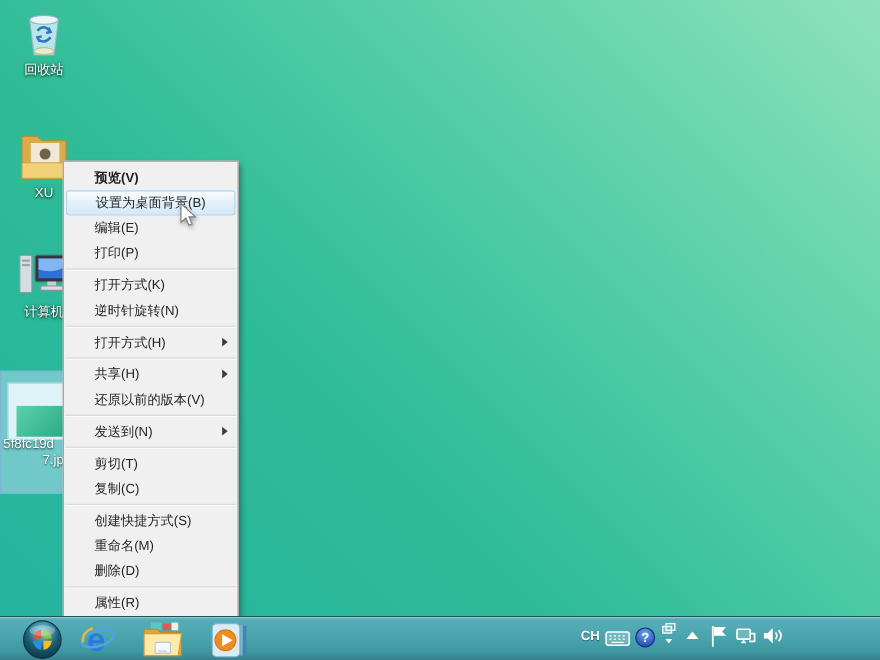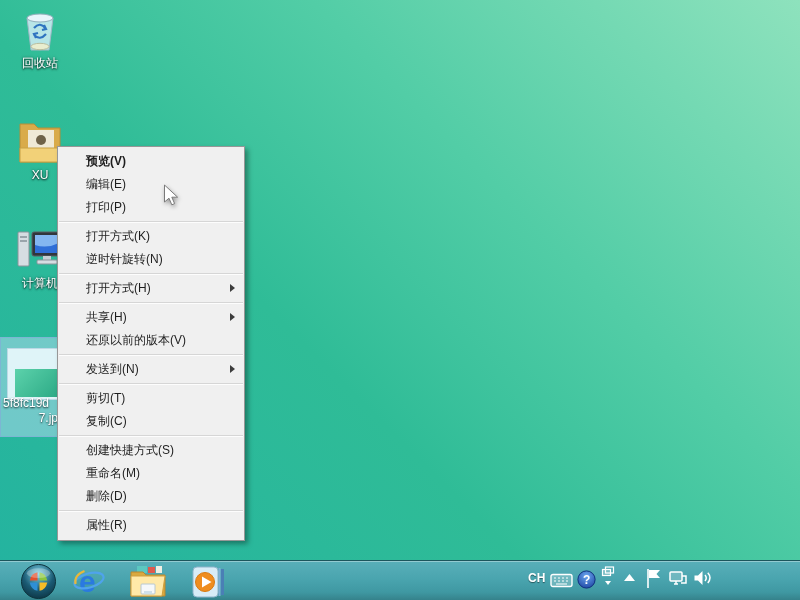--- a/index.html
+++ b/index.html
@@ -10,38 +10,38 @@
     background:linear-gradient(225deg,#8ee2bd 0%,#52cda6 35%,#2fbc97 60%,#23b3a0 100%);
   }
   
   .icon-cell { position:absolute; width:76px; text-align:center; color:#fff; }
   .icon-cell .glyph { display:block; margin:0 auto; }
   .icon-label {
     display:block; margin-top:2px; font-size:12px; line-height:14px; color:#fff;
     text-shadow:0 1px 2px rgba(0,0,0,.85), 0 0 3px rgba(0,0,0,.5);
   }
   .sel-cell {
-    position:absolute; left:0; top:337px; width:66px; height:100px;
+    position:absolute; left:0; top:337px; width:66px; height:112px;
     background:rgba(173,216,236,.55); border:1px solid rgba(125,180,212,.9);
   }
   .sel-cell .photo-sheet {
     position:absolute; left:6px; top:10px; width:54px; height:52px;
     background:rgba(235,248,253,.9); border:1px solid #bcd9e6;
   }
   .sel-cell .photo-img {
     position:absolute; left:7px; top:20px; width:46px; height:28px;
     background:linear-gradient(135deg,#5cd2ab 0%,#2aa884 100%);
   }
   .sel-label { position:absolute; left:0; width:64px; font-size:12px; line-height:15px;
     color:#fff; text-shadow:0 1px 2px rgba(0,0,0,.85); white-space:nowrap; overflow:hidden; }
   .sel-label.l1 { top:58px; text-align:left; padding-left:2px; }
   .sel-label.l2 { top:73px; text-align:right; padding-right:7px;padding-left:20px; }
   
   .context-menu {
-    position:absolute; left:57px; top:146px; width:188px;
+    position:absolute; left:57px; top:146px; width:160px;
     background:#f0f0f0; border:1px solid #979797;
     box-shadow:3px 3px 5px rgba(0,0,0,.35);
     padding:3px 0; font-size:12px; color:#1e1e1e;
   }
   .menu-item { position:relative; height:23px; line-height:23px; padding:0 18px 0 28px;
     white-space:nowrap; cursor:default; }
   .menu-item.bold { font-weight:700; }
   .menu-item.highlighted {
     height:23px; line-height:21px; margin:0 2px; padding:0 16px 0 26px;
     background:linear-gradient(180deg,#f8fcfe 0%,#e4f1fb 45%,#d4e9f9 100%);
@@ -107,20 +107,21 @@
   <div class="sel-cell">
     <div class="photo-sheet">
       <div class="photo-img"></div>
     </div>
     <span class="sel-label l1">5f8fc19d</span>
     <span class="sel-label l2">7.jp</span>
   </div>
 
   <div class="context-menu" id="context-menu">
       <div class="menu-item bold"><span>预览(V)</span></div>
+      <div class="menu-item highlighted"><span>设置为桌面背景(B)</span></div>
       <div class="menu-item"><span>编辑(E)</span></div>
       <div class="menu-item"><span>打印(P)</span></div>
       <div class="menu-sep"></div>
       <div class="menu-item"><span>打开方式(K)</span></div>
       <div class="menu-item"><span>逆时针旋转(N)</span></div>
       <div class="menu-sep"></div>
       <div class="menu-item"><span>打开方式(H)</span><span class="submenu-arrow"></span></div>
       <div class="menu-sep"></div>
       <div class="menu-item"><span>共享(H)</span><span class="submenu-arrow"></span></div>
       <div class="menu-item"><span>还原以前的版本(V)</span></div>

